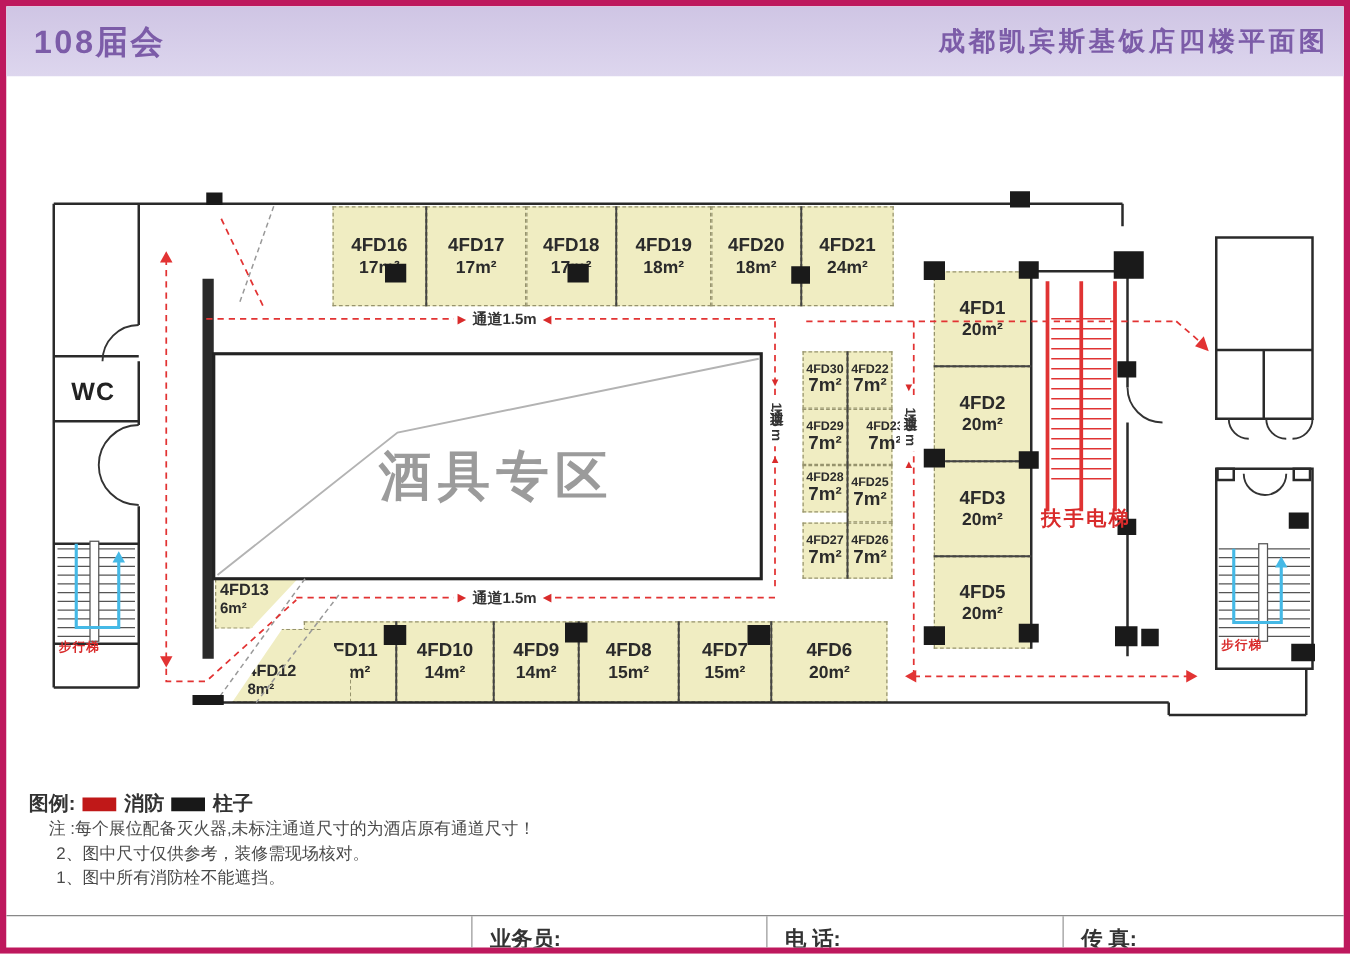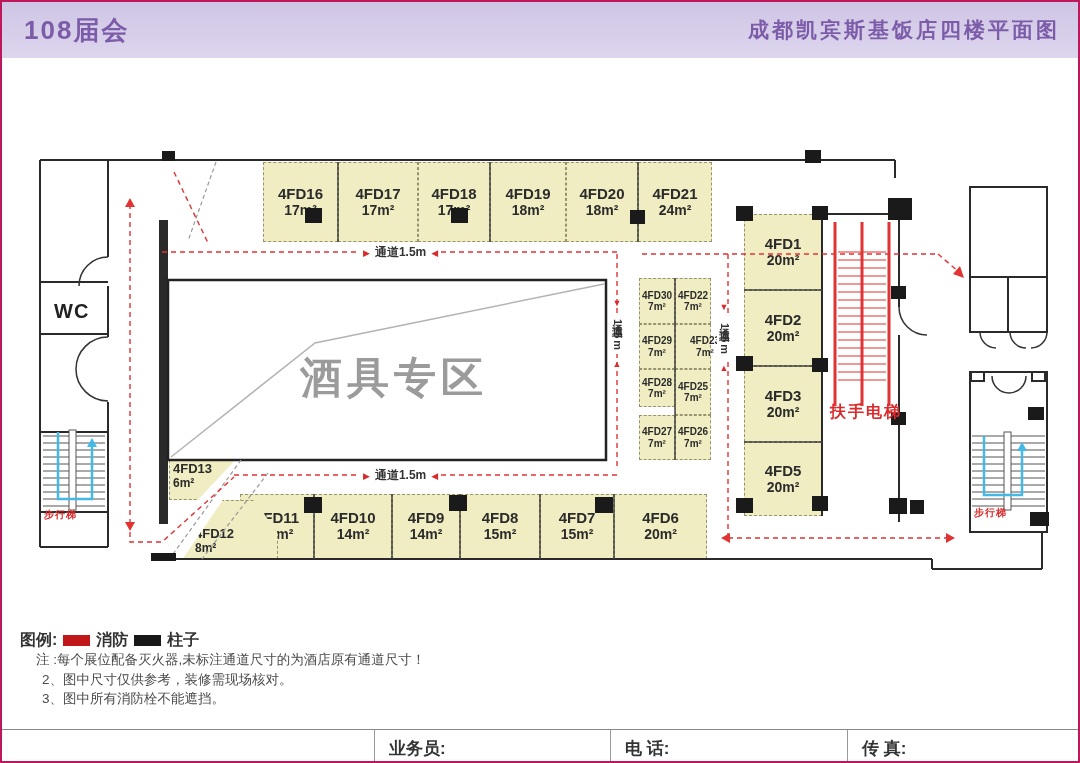--- a/index.html
+++ b/index.html
@@ -1,32 +1,32 @@
 <!DOCTYPE html>
 <html><head>
 <meta charset="utf-8">
 <style>
   html,body{margin:0;padding:0;background:#fff;}
   .canvas{position:relative;width:1080px;height:763px;background:#fff;overflow:hidden;
-          font-family:"Liberation Sans","DejaVu Sans",sans-serif;border:2px solid #be185d;box-sizing:border-box;}
+          font-family:"Liberation Sans","DejaVu Sans",sans-serif;border:5px solid #be185d;box-sizing:border-box;}
   
   .header{position:absolute;left:0;top:0;width:1080px;height:56px;
           background:linear-gradient(#cfc5e4,#ddd6ee);display:flex;align-items:center;justify-content:space-between;
           padding:0 22px;box-sizing:border-box;}
   .h-left{font-size:26px;font-weight:bold;color:#7c5ca8;letter-spacing:2px;}
   .h-right{font-size:21px;font-weight:bold;color:#7c5ca8;letter-spacing:3px;}
   
   svg.linework{position:absolute;left:0;top:0;z-index:5;pointer-events:none;}
   
   .booth{position:absolute;background:#f0edc2;border:1px dashed #96936d;box-sizing:border-box;z-index:1;
          display:flex;flex-direction:column;align-items:center;justify-content:center;color:#2b2b2b;line-height:1.12;}
   .booth .b-name{font-weight:700;font-size:15px;}
   .booth .b-area{font-weight:600;font-size:14px;}
   .booth.sm .b-name{font-size:10px;}
-  .booth.sm .b-area{font-size:10px;}
+  .booth.sm .b-area{font-size:15px;}
   .trow{top:160px;height:80px;}
   .brow{top:492px;height:65px;}
   .rcol{left:742px;width:78px;height:76px;}
   .sgc{width:36px;}
   .corner13{left:167px;top:458px;width:72px;height:40px;clip-path:polygon(0 0,92% 0,40% 100%,0 100%);
             align-items:flex-start;justify-content:flex-start;padding:1px 0 0 3px;}
   .corner12{left:170px;top:498px;width:106px;height:59px;clip-path:polygon(48% 0,78% 0,100% 58%,100% 100%,10% 100%);
             align-items:flex-start;justify-content:flex-end;padding:0 0 3px 22px;}
   
   .p{position:absolute;background:#1a1a1a;z-index:7;}
@@ -317,21 +317,21 @@
     <span>图例:</span>
     <span class="swatch fire"></span>
     <span>消防</span>
     <span class="swatch pillar"></span>
     <span>柱子</span>
   </div>
 
   <div class="notes">
     <div class="intro">注 :每个展位配备灭火器,未标注通道尺寸的为酒店原有通道尺寸！</div>
     <div>2、图中尺寸仅供参考，装修需现场核对。</div>
-    <div>3、图中所有消防栓不能遮挡。</div>
+    <div>1、图中所有消防栓不能遮挡。</div>
   </div>
 
   <div class="footer">
     <div class="cell first"></div>
     <div class="cell">
       <span>业务员:</span>
       </div>
     <div class="cell">
       <span>电  话:</span>
       </div>

